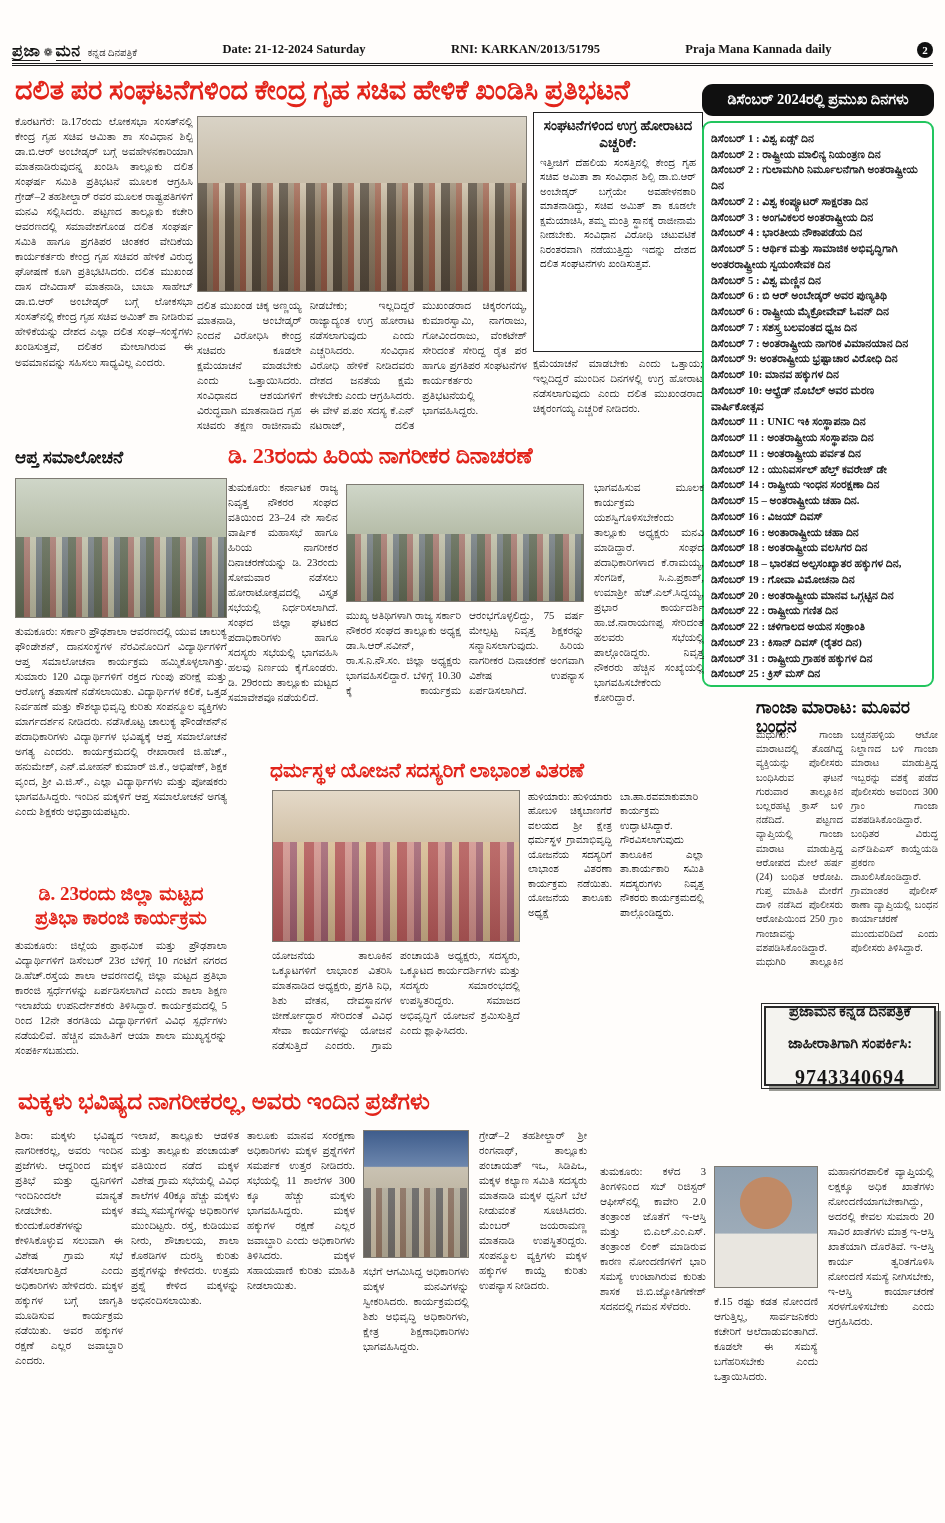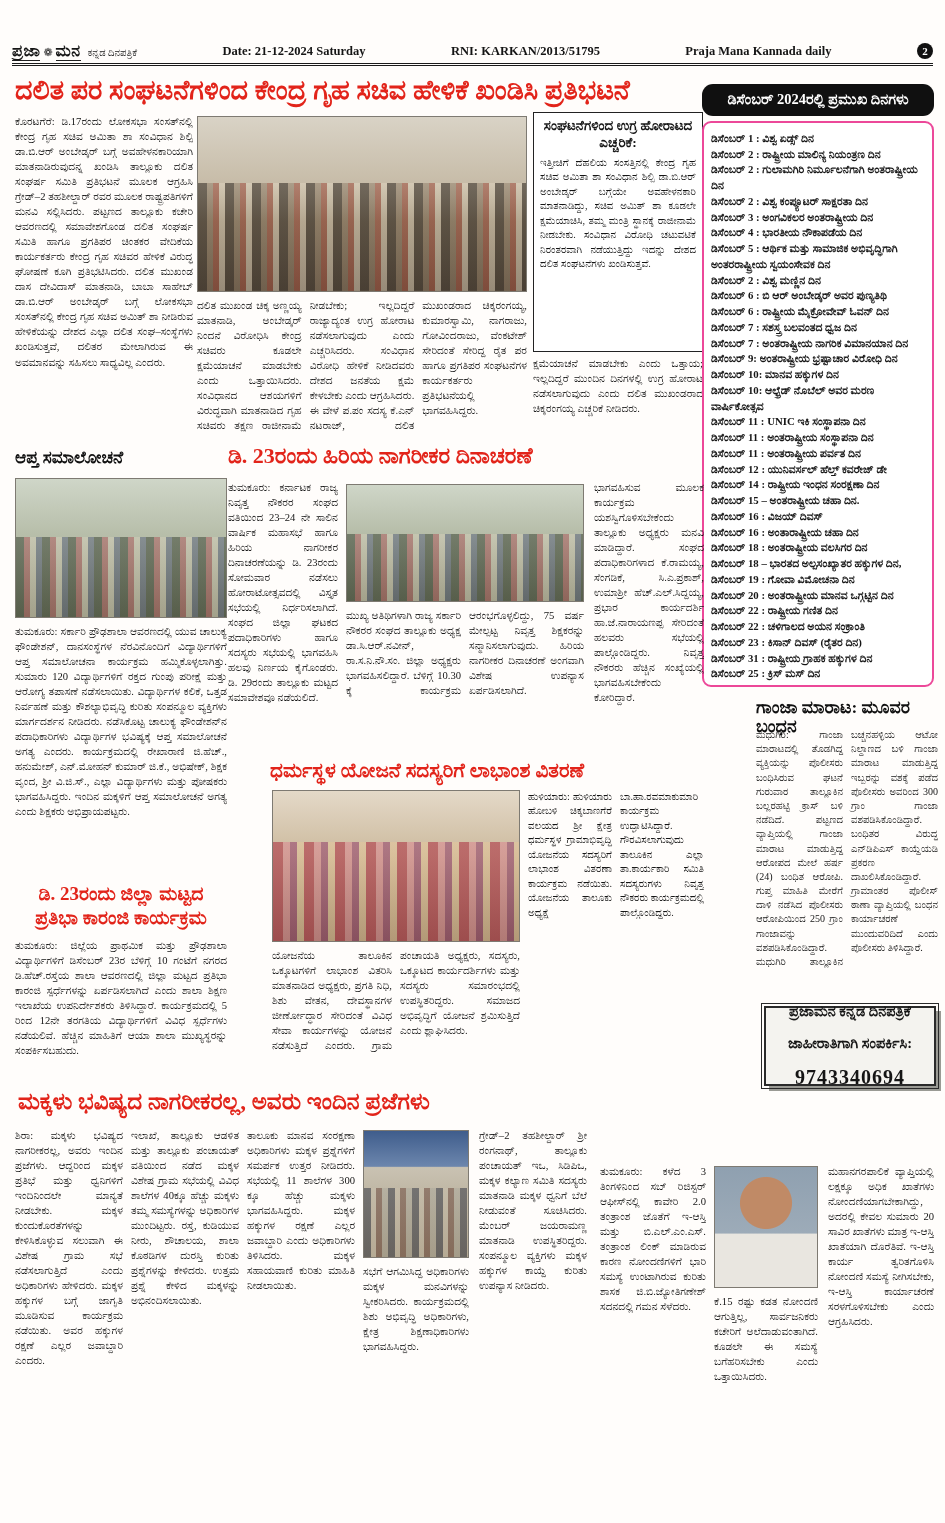--- a/index.html
+++ b/index.html
@@ -4,21 +4,21 @@
 <style>
   * { margin:0; padding:0; box-sizing:border-box; }
   html,body { background:#e8e8e4; }
   #page {
     position:relative; width:945px; height:1523px; background:#fffdfb;
     font-family:"Liberation Serif", serif; color:#151515; margin:0 auto; overflow:hidden;
   }
   
   .masthead {
     position:absolute; left:12px; top:42px; width:921px; height:24px;
-    display:flex; align-items:center; justify-content:space-between;
+    display:flex; align-items:flex-start; justify-content:space-between;
     border-bottom:3px double #1a1a1a; padding-bottom:3px;
   }
   .logo-wrap { display:flex; align-items:baseline; gap:3px; }
   .logo-main { font-weight:bold; font-size:16px; letter-spacing:.5px; border-bottom:1px solid #222; }
   .logo-emblem { font-size:11px; line-height:1; }
   .logo-sub { font-size:10px; margin-left:4px; }
   .mh-date, .mh-rni, .mh-name { font-size:12.5px; font-weight:bold; font-family:"Liberation Serif",serif; }
   .page-circle {
     width:16px; height:16px; background:#111; color:#fff; border-radius:50%;
     font-size:11px; font-weight:bold; display:flex; align-items:center; justify-content:center;
@@ -70,21 +70,21 @@
     border:1.5px solid #222; padding:5px 6px; background:#fff;
   }
   .alert-title { font-size:13.5px; font-weight:bold; text-align:center; line-height:1.25; margin-bottom:4px; }
   
   .sidebar { position:absolute; left:702px; top:84px; width:232px; }
   .sb-title {
     background:#101010; color:#fff; border-radius:11px; padding:8px 4px;
     text-align:center; font-weight:bold; font-size:14.5px; line-height:1.1;
   }
   .sb-listbox {
-    border:2px solid #ec4899; border-radius:9px; margin-top:5px;
+    border:2px solid #22c55e; border-radius:9px; margin-top:5px;
     padding:8px 5px 6px 7px; height:566px; overflow:hidden; background:#fff;
   }
   .sb-listbox li {
     list-style:none; font-size:10.8px; font-weight:bold; line-height:1.46;
     text-align:left;
   }
   
   .zone { position:absolute; display:flex; gap:8px; }
   .zcol { overflow:hidden; }
   
@@ -133,21 +133,21 @@
   <div class="sidebar">
     <div class="sb-title">ಡಿಸೆಂಬರ್ 2024ರಲ್ಲಿ ಪ್ರಮುಖ ದಿನಗಳು</div>
     <ul class="sb-listbox">
         <li>ಡಿಸೆಂಬರ್ 1 :  ವಿಶ್ವ ಏಡ್ಸ್ ದಿನ</li>
         <li>ಡಿಸೆಂಬರ್ 2 : ರಾಷ್ಟ್ರೀಯ ಮಾಲಿನ್ಯ ನಿಯಂತ್ರಣ ದಿನ</li>
         <li>ಡಿಸೆಂಬರ್ 2 :  ಗುಲಾಮಗಿರಿ ನಿರ್ಮೂಲನೆಗಾಗಿ ಅಂತರಾಷ್ಟ್ರೀಯ ದಿನ</li>
         <li>ಡಿಸೆಂಬರ್ 2 : ವಿಶ್ವ ಕಂಪ್ಯೂಟರ್ ಸಾಕ್ಷರತಾ ದಿನ</li>
         <li>ಡಿಸೆಂಬರ್ 3 :  ಅಂಗವಿಕಲರ ಅಂತರಾಷ್ಟ್ರೀಯ ದಿನ</li>
         <li>ಡಿಸೆಂಬರ್ 4 :  ಭಾರತೀಯ ನೌಕಾಪಡೆಯ ದಿನ</li>
         <li>ಡಿಸೆಂಬರ್ 5 : ಆರ್ಥಿಕ ಮತ್ತು ಸಾಮಾಜಿಕ ಅಭಿವೃದ್ಧಿಗಾಗಿ ಅಂತರರಾಷ್ಟ್ರೀಯ ಸ್ವಯಂಸೇವಕ ದಿನ</li>
-        <li>ಡಿಸೆಂಬರ್ 2 :  ವಿಶ್ವ ಮಣ್ಣಿನ ದಿನ</li>
+        <li>ಡಿಸೆಂಬರ್ 5 :  ವಿಶ್ವ ಮಣ್ಣಿನ ದಿನ</li>
         <li>ಡಿಸೆಂಬರ್ 6 : ಬಿ ಆರ್ ಅಂಬೇಡ್ಕರ್ ಅವರ ಪುಣ್ಯತಿಥಿ</li>
         <li>ಡಿಸೆಂಬರ್ 6 : ರಾಷ್ಟ್ರೀಯ ಮೈಕ್ರೋವೇವ್ ಓವನ್ ದಿನ</li>
         <li>ಡಿಸೆಂಬರ್ 7 : ಸಶಸ್ತ್ರ ಬಲವಂತದ ಧ್ವಜ ದಿನ</li>
         <li>ಡಿಸೆಂಬರ್ 7 : ಅಂತರಾಷ್ಟ್ರೀಯ ನಾಗರಿಕ ವಿಮಾನಯಾನ ದಿನ</li>
         <li>ಡಿಸೆಂಬರ್ 9: ಅಂತರಾಷ್ಟ್ರೀಯ ಭ್ರಷ್ಟಾಚಾರ ವಿರೋಧಿ ದಿನ</li>
         <li>ಡಿಸೆಂಬರ್ 10: ಮಾನವ ಹಕ್ಕುಗಳ ದಿನ</li>
         <li>ಡಿಸೆಂಬರ್ 10: ಆಲ್ಫ್ರೆಡ್ ನೊಬೆಲ್ ಅವರ ಮರಣ ವಾರ್ಷಿಕೋತ್ಸವ</li>
         <li>ಡಿಸೆಂಬರ್ 11 : UNIC ಇಕಿ ಸಂಸ್ಥಾಪನಾ ದಿನ</li>
         <li>ಡಿಸೆಂಬರ್ 11 : ಅಂತರಾಷ್ಟ್ರೀಯ ಸಂಸ್ಥಾಪನಾ ದಿನ</li>
         <li>ಡಿಸೆಂಬರ್ 11 : ಅಂತರಾಷ್ಟ್ರೀಯ ಪರ್ವತ ದಿನ</li>

